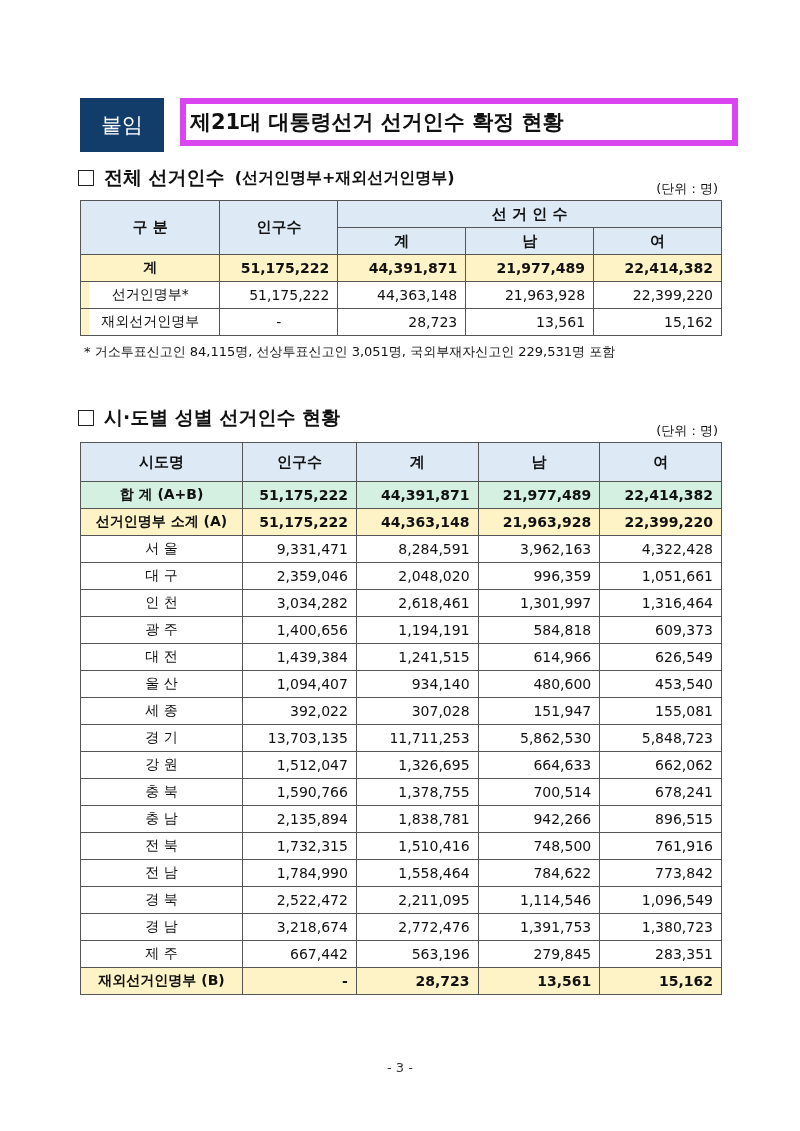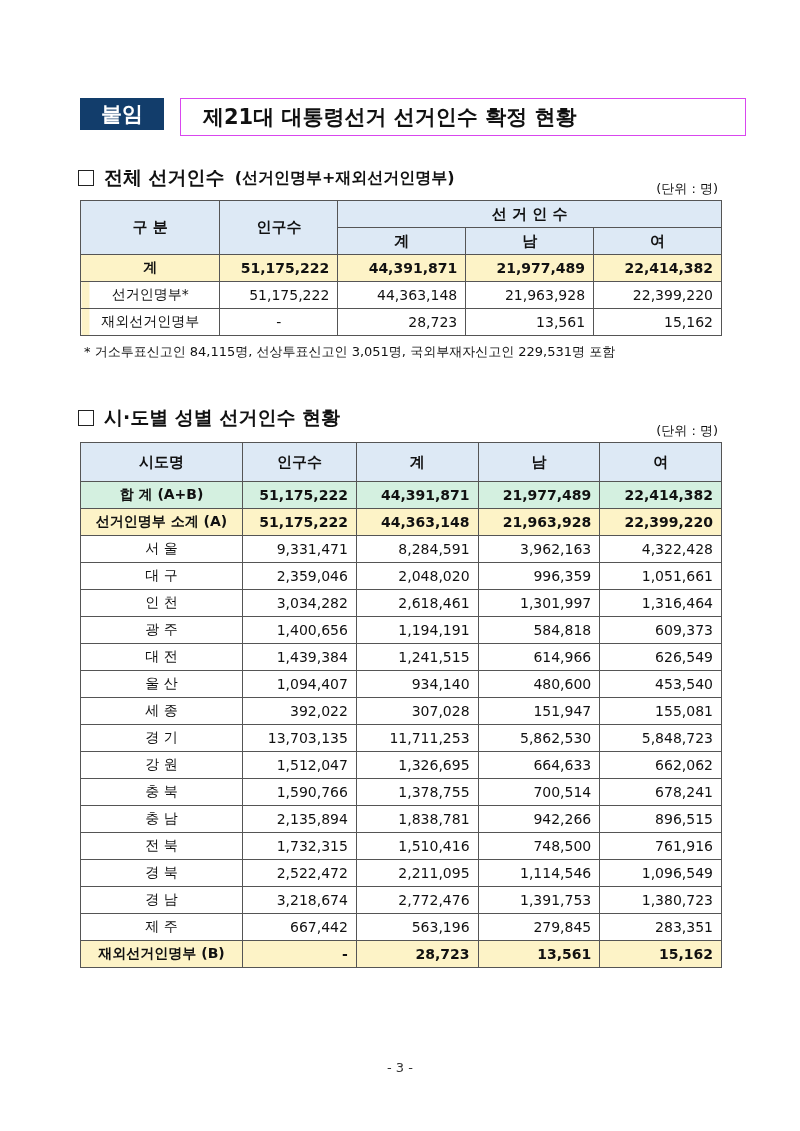--- a/index.html
+++ b/index.html
@@ -1,19 +1,19 @@
 <!DOCTYPE html>
 <html><head>
 <meta charset="utf-8">
 <style>
   html, body { margin:0; padding:0; background:#ffffff; }
   body { width:800px; height:1131px; position:relative; font-family:"DejaVu Sans", sans-serif; color:#111; }
   .title-row { position:absolute; left:80px; top:98px; width:644px; height:38px; }
-  .badge { position:absolute; left:0; top:0; width:84px; height:32px; background:#123d6b; color:#fff; font-weight:bold; font-size:21px; display:flex; align-items:center; justify-content:center; }
-  .title-box { position:absolute; left:100px; top:0; width:542px; height:36px; border:1px solid #d946ef; display:flex; align-items:center; padding-left:22px; font-size:21px; font-weight:bold; }
+  .badge { position:absolute; left:0; top:0; width:84px; height:54px; background:#123d6b; color:#fff; font-weight:normal; font-size:21px; display:flex; align-items:center; justify-content:center; }
+  .title-box { position:absolute; left:100px; top:0; width:542px; height:36px; border:6px solid #d946ef; display:flex; align-items:center; padding-left:4px; font-size:21px; font-weight:bold; }
   .section-title { position:absolute; left:78px; font-size:19px; font-weight:bold; display:flex; align-items:center; gap:10px; }
   .section-title .sub { font-size:16px; }
   .checkbox { display:inline-block; width:14px; height:14px; border:1.5px solid #222; }
   .unit { position:absolute; font-size:13px; right:82px;margin-left:36px; }
   table { border-collapse:collapse; position:absolute; left:80px; font-size:14px; }
   td, th { border:1px solid #555; height:26px; padding:0 8px; }
   th { background:#dde9f5; font-weight:bold; font-size:15px; }
   .num { text-align:right; }
   .center { text-align:center; }
   .bold { font-weight:bold; }
@@ -201,20 +201,27 @@
         <td class="num">896,515</td>
       </tr>
       <tr>
         <td class="center">전 북</td>
         <td class="num">1,732,315</td>
         <td class="num">1,510,416</td>
         <td class="num">748,500</td>
         <td class="num">761,916</td>
       </tr>
       <tr>
+        <td class="center">전 남</td>
+        <td class="num">1,784,990</td>
+        <td class="num">1,558,464</td>
+        <td class="num">784,622</td>
+        <td class="num">773,842</td>
+      </tr>
+      <tr>
         <td class="center">경 북</td>
         <td class="num">2,522,472</td>
         <td class="num">2,211,095</td>
         <td class="num">1,114,546</td>
         <td class="num">1,096,549</td>
       </tr>
       <tr>
         <td class="center">경 남</td>
         <td class="num">3,218,674</td>
         <td class="num">2,772,476</td>

